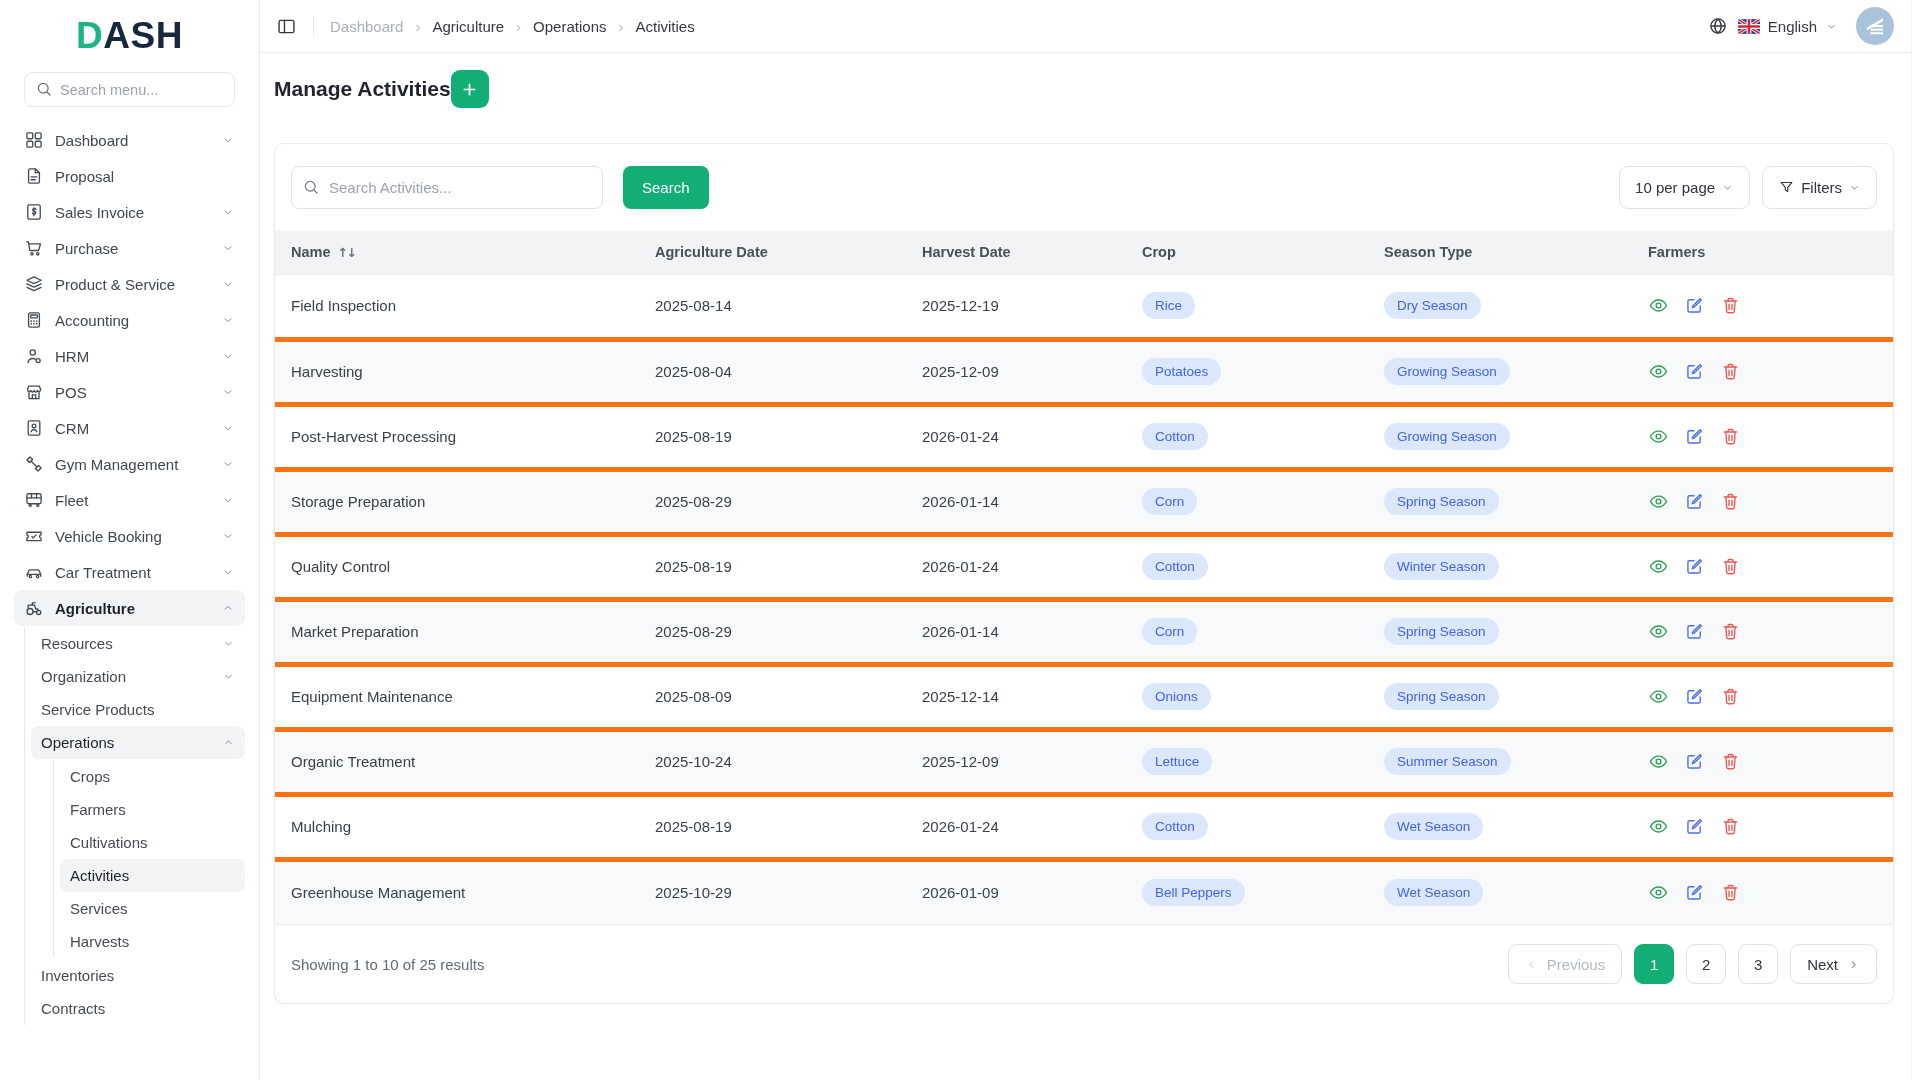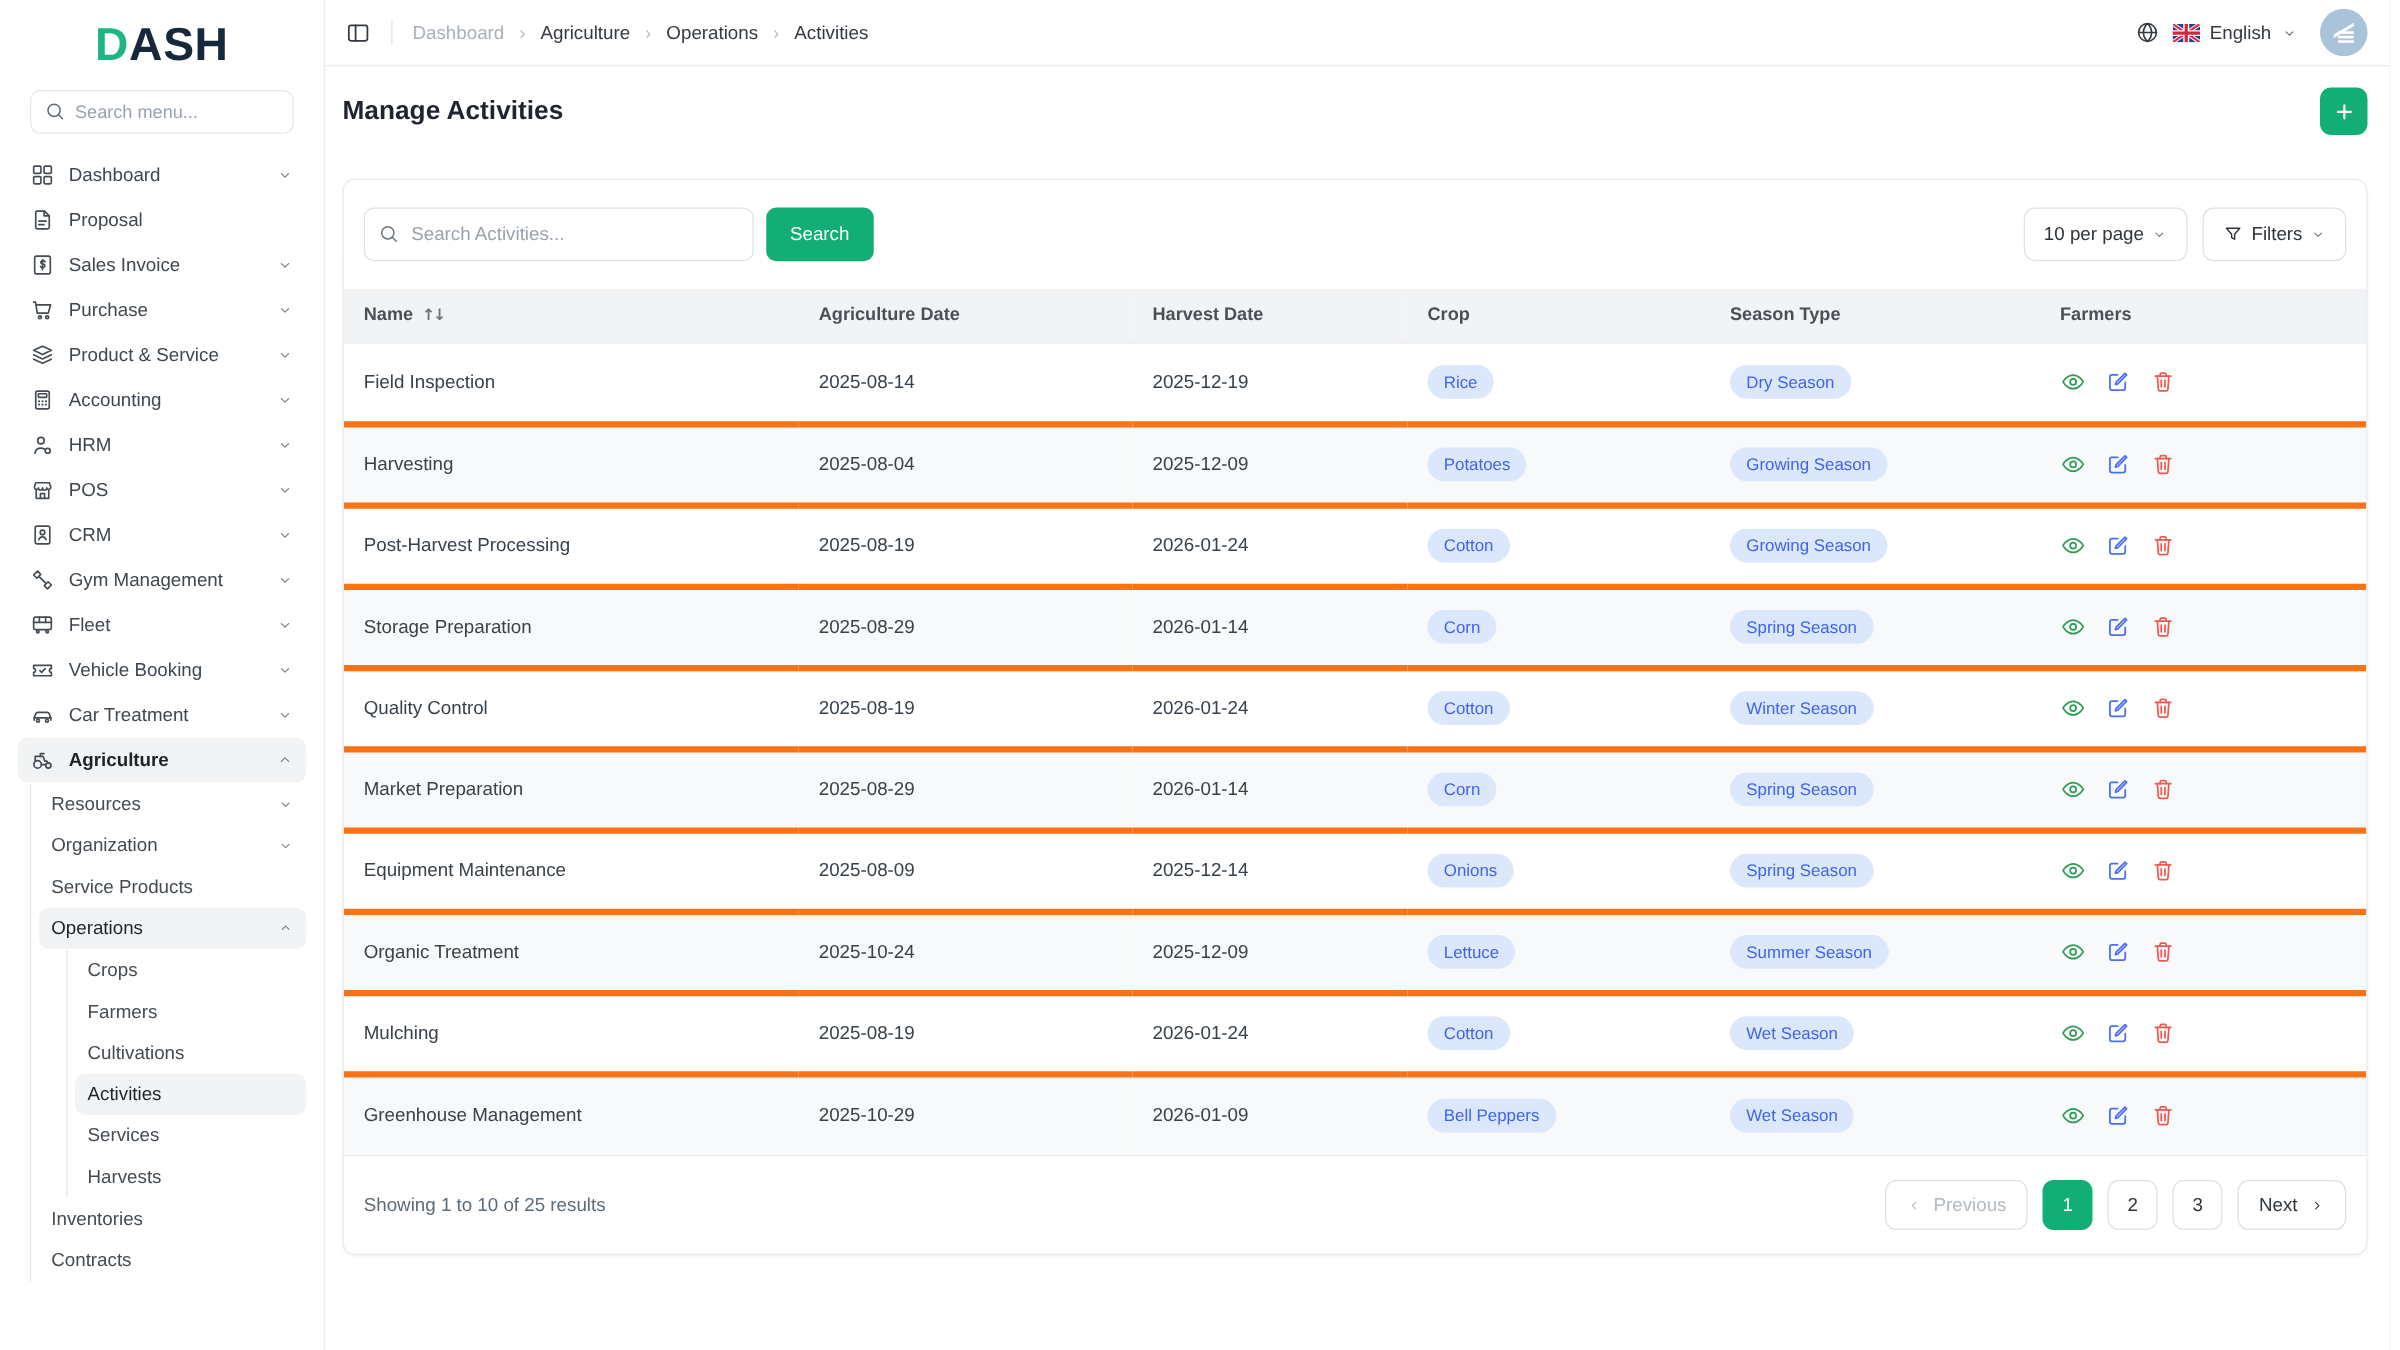--- a/index.html
+++ b/index.html
@@ -45,34 +45,34 @@
   .tb-right{display:flex;align-items:center}
   .tb-globe{width:20px;height:20px;color:#343a40;padding:0;margin-right:10px}
   .lang{display:flex;align-items:center;gap:8px;cursor:pointer}
   .flag{width:22px;height:15px;border-radius:2px;overflow:hidden}
   .flag svg{width:22px;height:15px}
   .lang-label{font-size:15px;color:#343a40}
   .lang-chev{width:13px;height:13px;color:#5f6b76}
   .avatar{width:38px;height:38px;border-radius:50%;background:#a9c3da;margin-left:18px;display:flex;align-items:center;justify-content:center;cursor:pointer}
   .avatar svg{width:24px;height:24px}
 
-  .page-head{display:flex;align-items:center;justify-content:space-between;padding:17px 26px 19px 14px}
+  .page-head{display:flex;align-items:center;justify-content:flex-start;padding:17px 26px 19px 14px}
   .page-title{font-size:21px;font-weight:700;color:#1f2430}
   .add-btn{width:38px;height:38px;border-radius:9px;background:var(--accent,#13ae76);color:#fff;display:flex;align-items:center;justify-content:center}
   .add-btn .pi{width:19px;height:19px}
 
   .content{flex:1;padding:16px 26px 0 14px;overflow:hidden}
   .card{border:1px solid #e8eaed;border-radius:10px;background:#fff;box-shadow:0 1px 2px rgba(16,24,40,.04);overflow:hidden}
   .card-toolbar{display:flex;align-items:center;justify-content:space-between;padding:22px 16px}
   .ct-left{display:flex;align-items:center}
   .search-wrap{position:relative;width:312px}
   .search-wrap input{width:100%;height:43px;border:1px solid #dee2e6;border-radius:8px;padding:0 12px 0 37px;font-size:15px;color:#343a40;outline:none}
   .search-wrap input::placeholder{color:#9aa3ad}
   .sw-icon{position:absolute;left:11px;top:12px;width:18px;height:18px;color:#6c757d}
-  .search-btn{height:43px;margin-left:10px;padding:0 19px;border-radius:8px;background:var(--accent,#13ae76);color:#fff;font-size:15px}
+  .search-btn{height:43px;margin-left:20px;padding:0 19px;border-radius:8px;background:var(--accent,#13ae76);color:#fff;font-size:15px}
   .ct-right{display:flex;align-items:center;gap:12px}
   .select-btn{height:43px;display:flex;align-items:center;gap:6px;padding:0 15px;border:1px solid #dee2e6;border-radius:9px;background:#fff;font-size:15px;color:#2f353b}
   .sm-chev{width:13px;height:13px;color:#6c757d}
   .funnel{width:17px;height:17px;color:#2f353b}
 
   table{width:100%;border-collapse:collapse}
   thead th{background:#f1f3f5;border-bottom:1px solid #e9ecef;text-align:left;height:43px;padding:0 16px;font-size:14.5px;font-weight:600;color:#495057;white-space:nowrap}
   .sort{margin-left:7px;font-size:12.5px;color:#6c757d;letter-spacing:-1.5px;cursor:pointer;font-family:"DejaVu Sans",sans-serif}
   tbody td{height:65px;padding:0 16px;font-size:15px;color:#39424b;border-top:5px solid #f97316;white-space:nowrap}
   tbody tr:first-child td{border-top:none}

